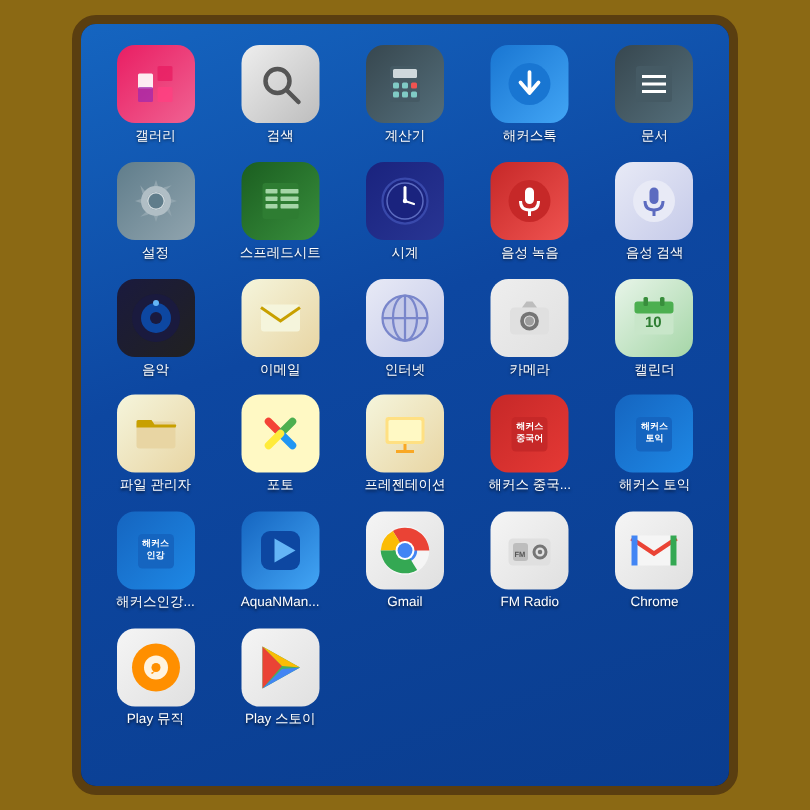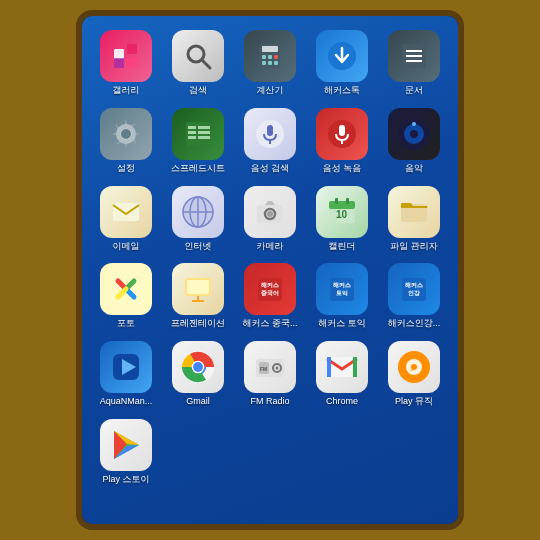--- a/index.html
+++ b/index.html
@@ -7,21 +7,21 @@
       width: 540px;
       height: 540px;
       background: #8B6914;
       display: flex;
       align-items: center;
       justify-content: center;
       font-family: sans-serif;
       overflow: hidden;
     }
     .device-frame {
-      width: 388px;
+      width: 444px;
       height: 520px;
       background: #1a1a2e;
       border-radius: 16px;
       border: 6px solid #5a3e10;
       display: flex;
       flex-direction: column;
       overflow: hidden;
       position: relative;
     }
     .screen {
@@ -202,43 +202,55 @@
             <rect x="6" y="13" width="8" height="3" rx="0.5" fill="#a5d6a7"></rect>
             <rect x="6" y="18" width="8" height="3" rx="0.5" fill="#a5d6a7"></rect>
             <rect x="16" y="8" width="12" height="3" rx="0.5" fill="#a5d6a7"></rect>
             <rect x="16" y="13" width="12" height="3" rx="0.5" fill="#a5d6a7"></rect>
             <rect x="16" y="18" width="12" height="3" rx="0.5" fill="#a5d6a7"></rect>
           </svg>
         </div>
         <span class="app-label">스프레드시트</span>
       </div>
 
+      <div class="app-item">
+        <div class="app-icon icon-clock">
+          <svg width="36" height="36" viewBox="0 0 36 36">
+            <circle cx="18" cy="18" r="15" fill="#1a237e" stroke="#3949ab" stroke-width="1.5"></circle>
+            <circle cx="18" cy="18" r="12" fill="none" stroke="#5c6bc0" stroke-width="1"></circle>
+            <line x1="18" y1="18" x2="18" y2="9" stroke="white" stroke-width="2" stroke-linecap="round"></line>
+            <line x1="18" y1="18" x2="24" y2="20" stroke="white" stroke-width="1.5" stroke-linecap="round"></line>
+            <circle cx="18" cy="18" r="1.5" fill="white"></circle>
+          </svg>
+        </div>
+        <span class="app-label">시계</span>
+      </div>
+
+      <div class="app-item">
+        <div class="app-icon icon-voice-rec">
+          <svg width="32" height="32" viewBox="0 0 32 32">
+            <circle cx="16" cy="16" r="14" fill="#c62828"></circle>
+            <rect x="13" y="7" width="6" height="11" rx="3" fill="white"></rect>
+            <path d="M10 16 Q10 22 16 22 Q22 22 22 16" fill="none" stroke="white" stroke-width="2"></path>
+            <line x1="16" y1="22" x2="16" y2="26" stroke="white" stroke-width="2"></line>
+          </svg>
+        </div>
+        <span class="app-label">음성 녹음</span>
+      </div>
 
       <div class="app-item">
         <div class="app-icon icon-voice-search">
           <svg width="32" height="32" viewBox="0 0 32 32">
             <circle cx="16" cy="16" r="14" fill="#e8eaf6"></circle>
             <rect x="13" y="7" width="6" height="11" rx="3" fill="#5c6bc0"></rect>
             <path d="M10 16 Q10 22 16 22 Q22 22 22 16" fill="none" stroke="#5c6bc0" stroke-width="2"></path>
             <line x1="16" y1="22" x2="16" y2="26" stroke="#5c6bc0" stroke-width="2"></line>
           </svg>
         </div>
         <span class="app-label">음성 검색</span>
-      </div>
-
-      <div class="app-item">
-        <div class="app-icon icon-voice-rec">
-          <svg width="32" height="32" viewBox="0 0 32 32">
-            <circle cx="16" cy="16" r="14" fill="#c62828"></circle>
-            <rect x="13" y="7" width="6" height="11" rx="3" fill="white"></rect>
-            <path d="M10 16 Q10 22 16 22 Q22 22 22 16" fill="none" stroke="white" stroke-width="2"></path>
-            <line x1="16" y1="22" x2="16" y2="26" stroke="white" stroke-width="2"></line>
-          </svg>
-        </div>
-        <span class="app-label">음성 녹음</span>
       </div>
 
       <div class="app-item">
         <div class="app-icon icon-music">
           <svg width="36" height="36" viewBox="0 0 36 36">
             <circle cx="18" cy="18" r="16" fill="#1a1a3e"></circle>
             <circle cx="18" cy="18" r="10" fill="#0d47a1"></circle>
             <circle cx="18" cy="18" r="4" fill="#1a1a3e"></circle>
             <circle cx="18" cy="8" r="2" fill="#64b5f6"></circle>
           </svg>

